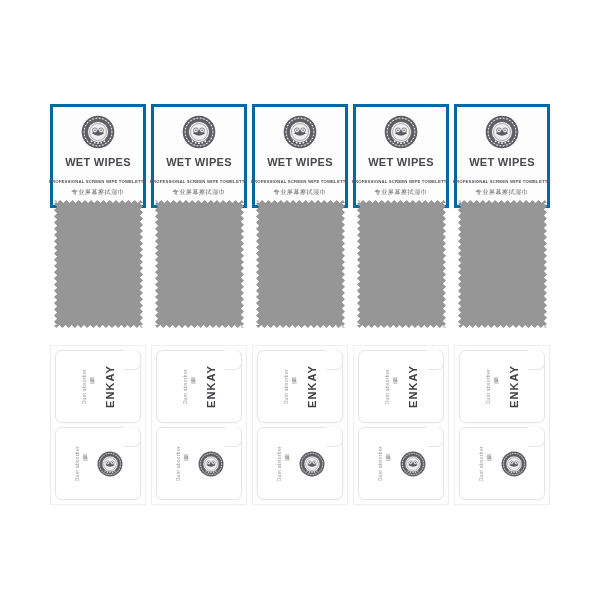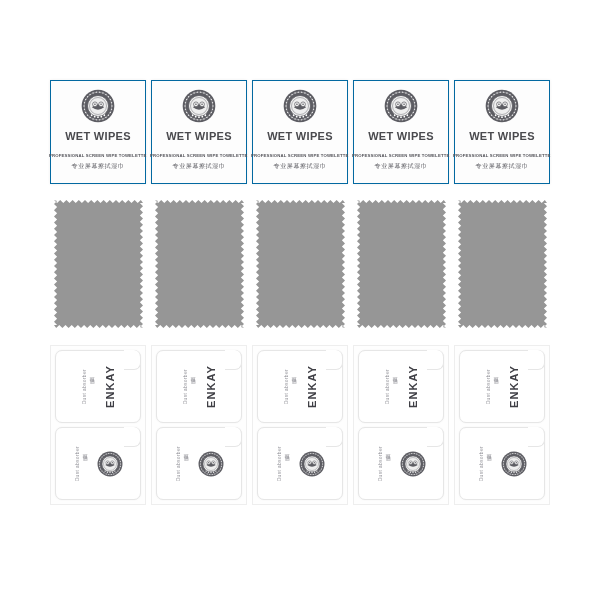--- a/index.html
+++ b/index.html
@@ -39,28 +39,29 @@
 
   
   #row-wipes { top: 80px; height: 105px; }
   #row-wipes .cell { width: 100px; margin: 0 0.5px; }
 
   .wipe-packet {
     position: relative;
     width: 96px;
     height: 104px;
     background: #fdfdfd;
-    border: 1px solid #0369a1;
+    border: 3px solid #0369a1;
     box-shadow: 0 0 3px rgba(0,0,0,0.07);
     display: flex;
     flex-direction: column;
     align-items: center;
     justify-content: flex-start;
     padding-top: 8px;
     box-sizing: border-box;
+    margin-top: 24px;
   }
 
   .emblem {
     width: 34px;
     height: 34px;
     flex: none;
     display: block;
   }
 
   .wipe-title {

